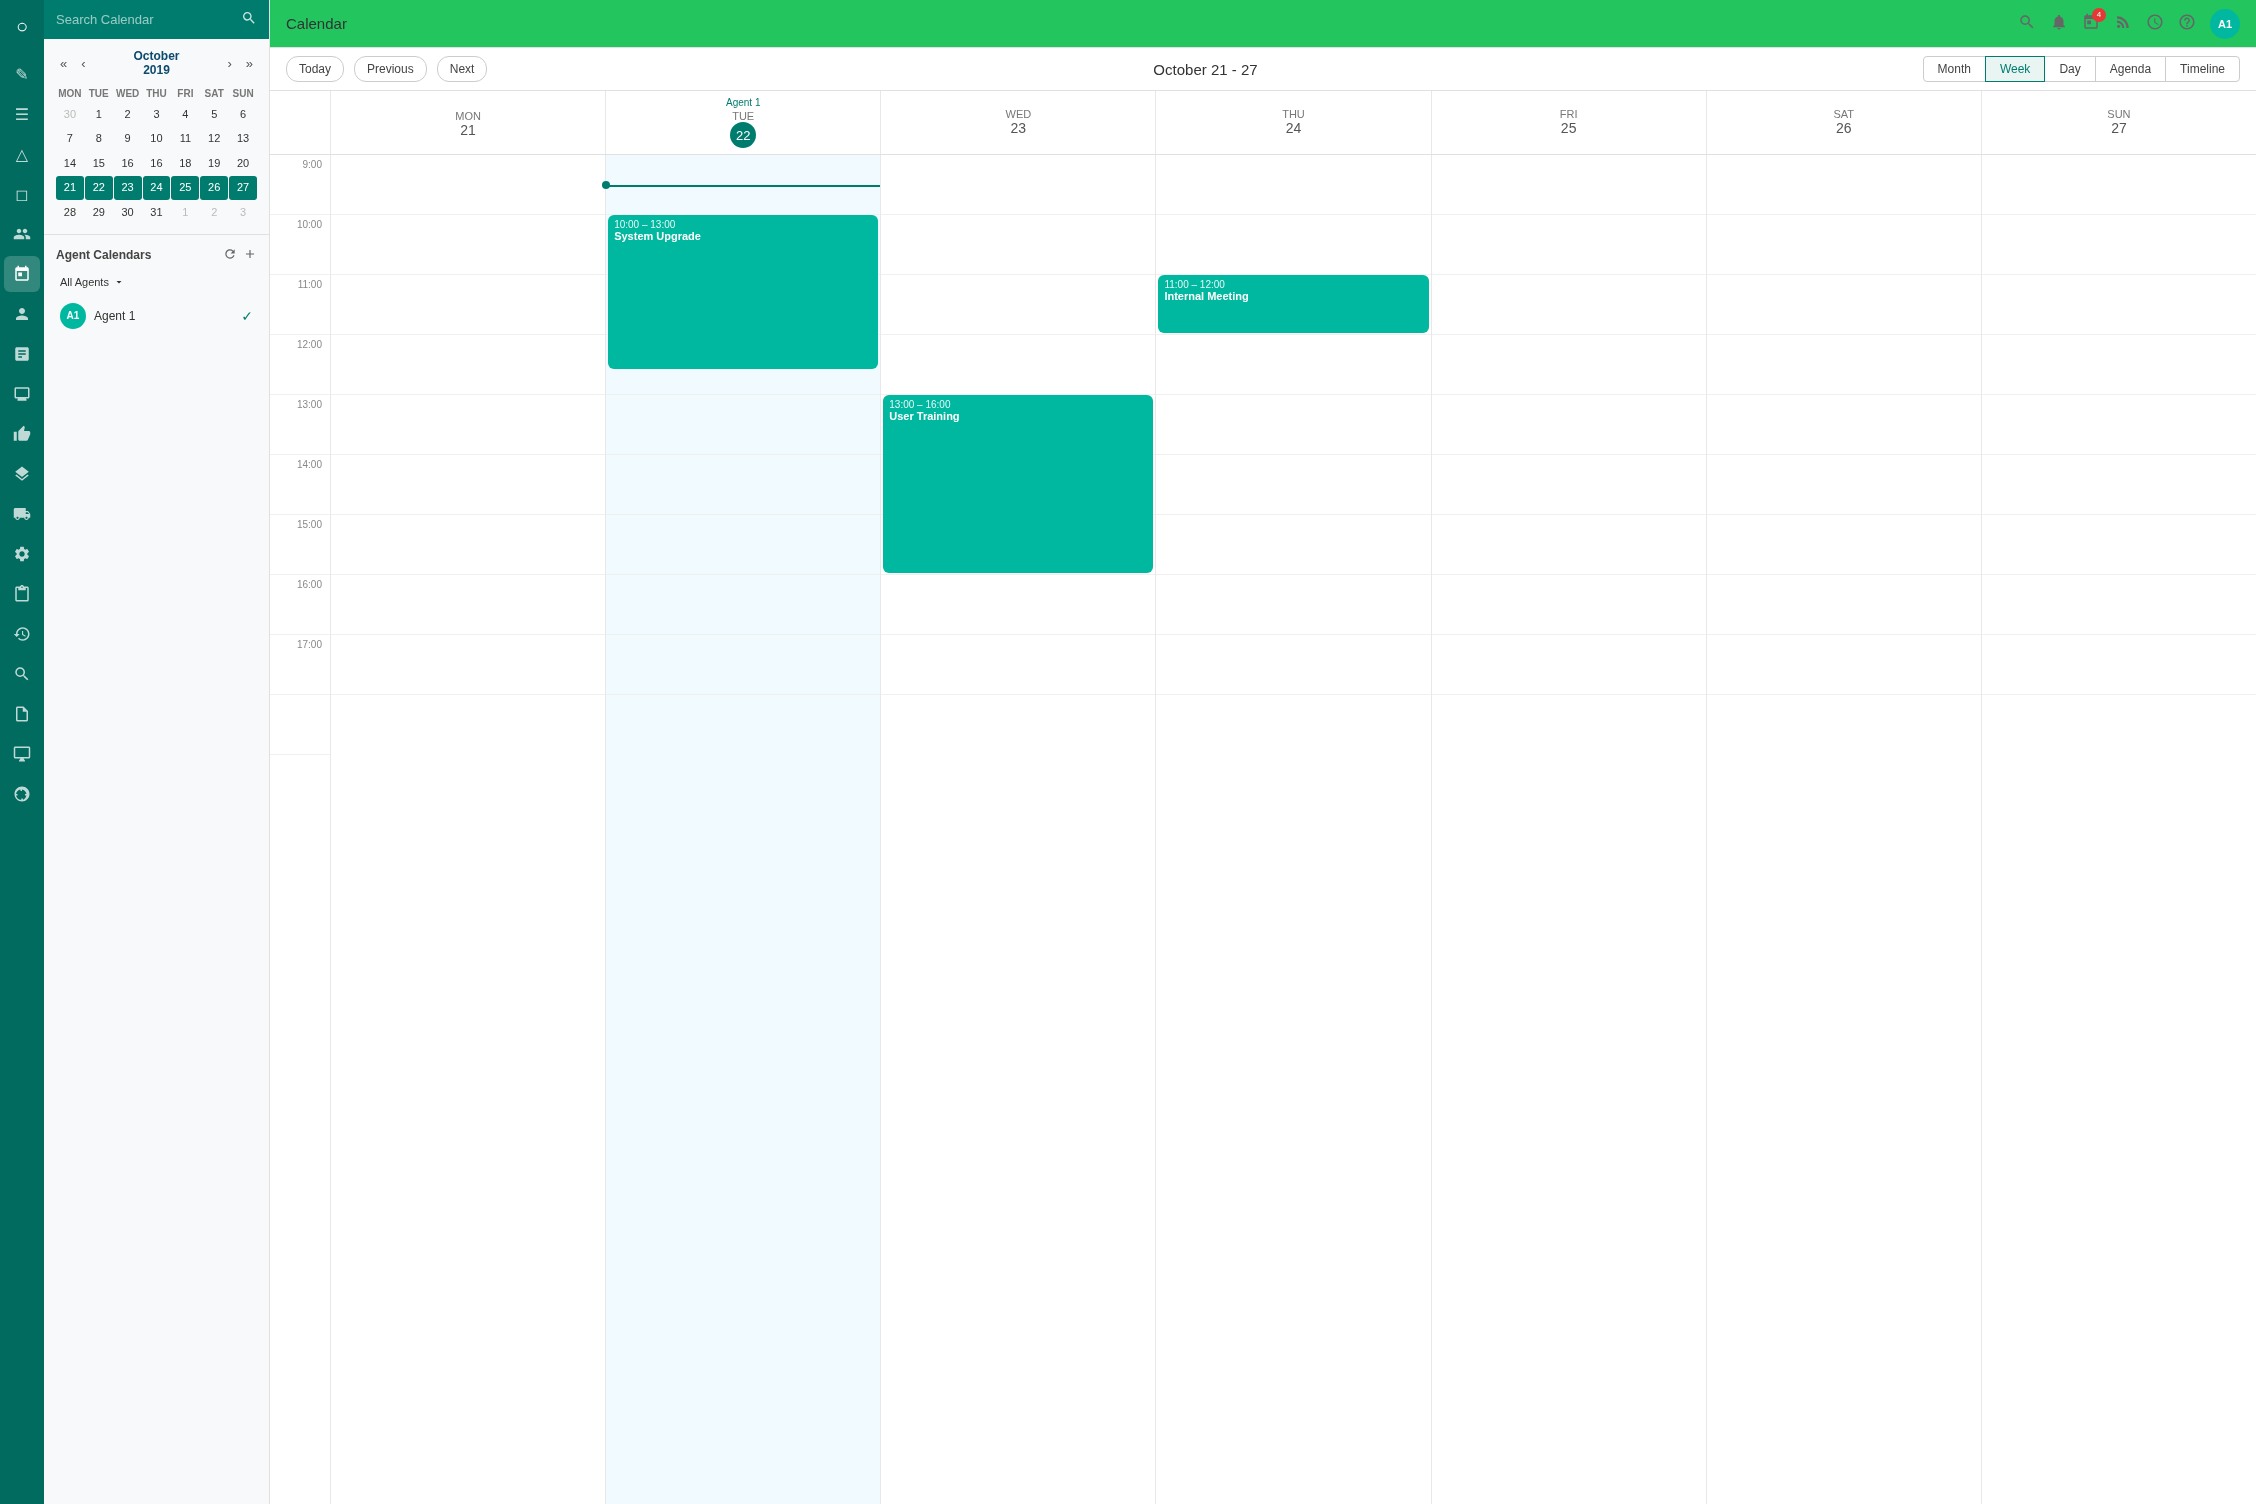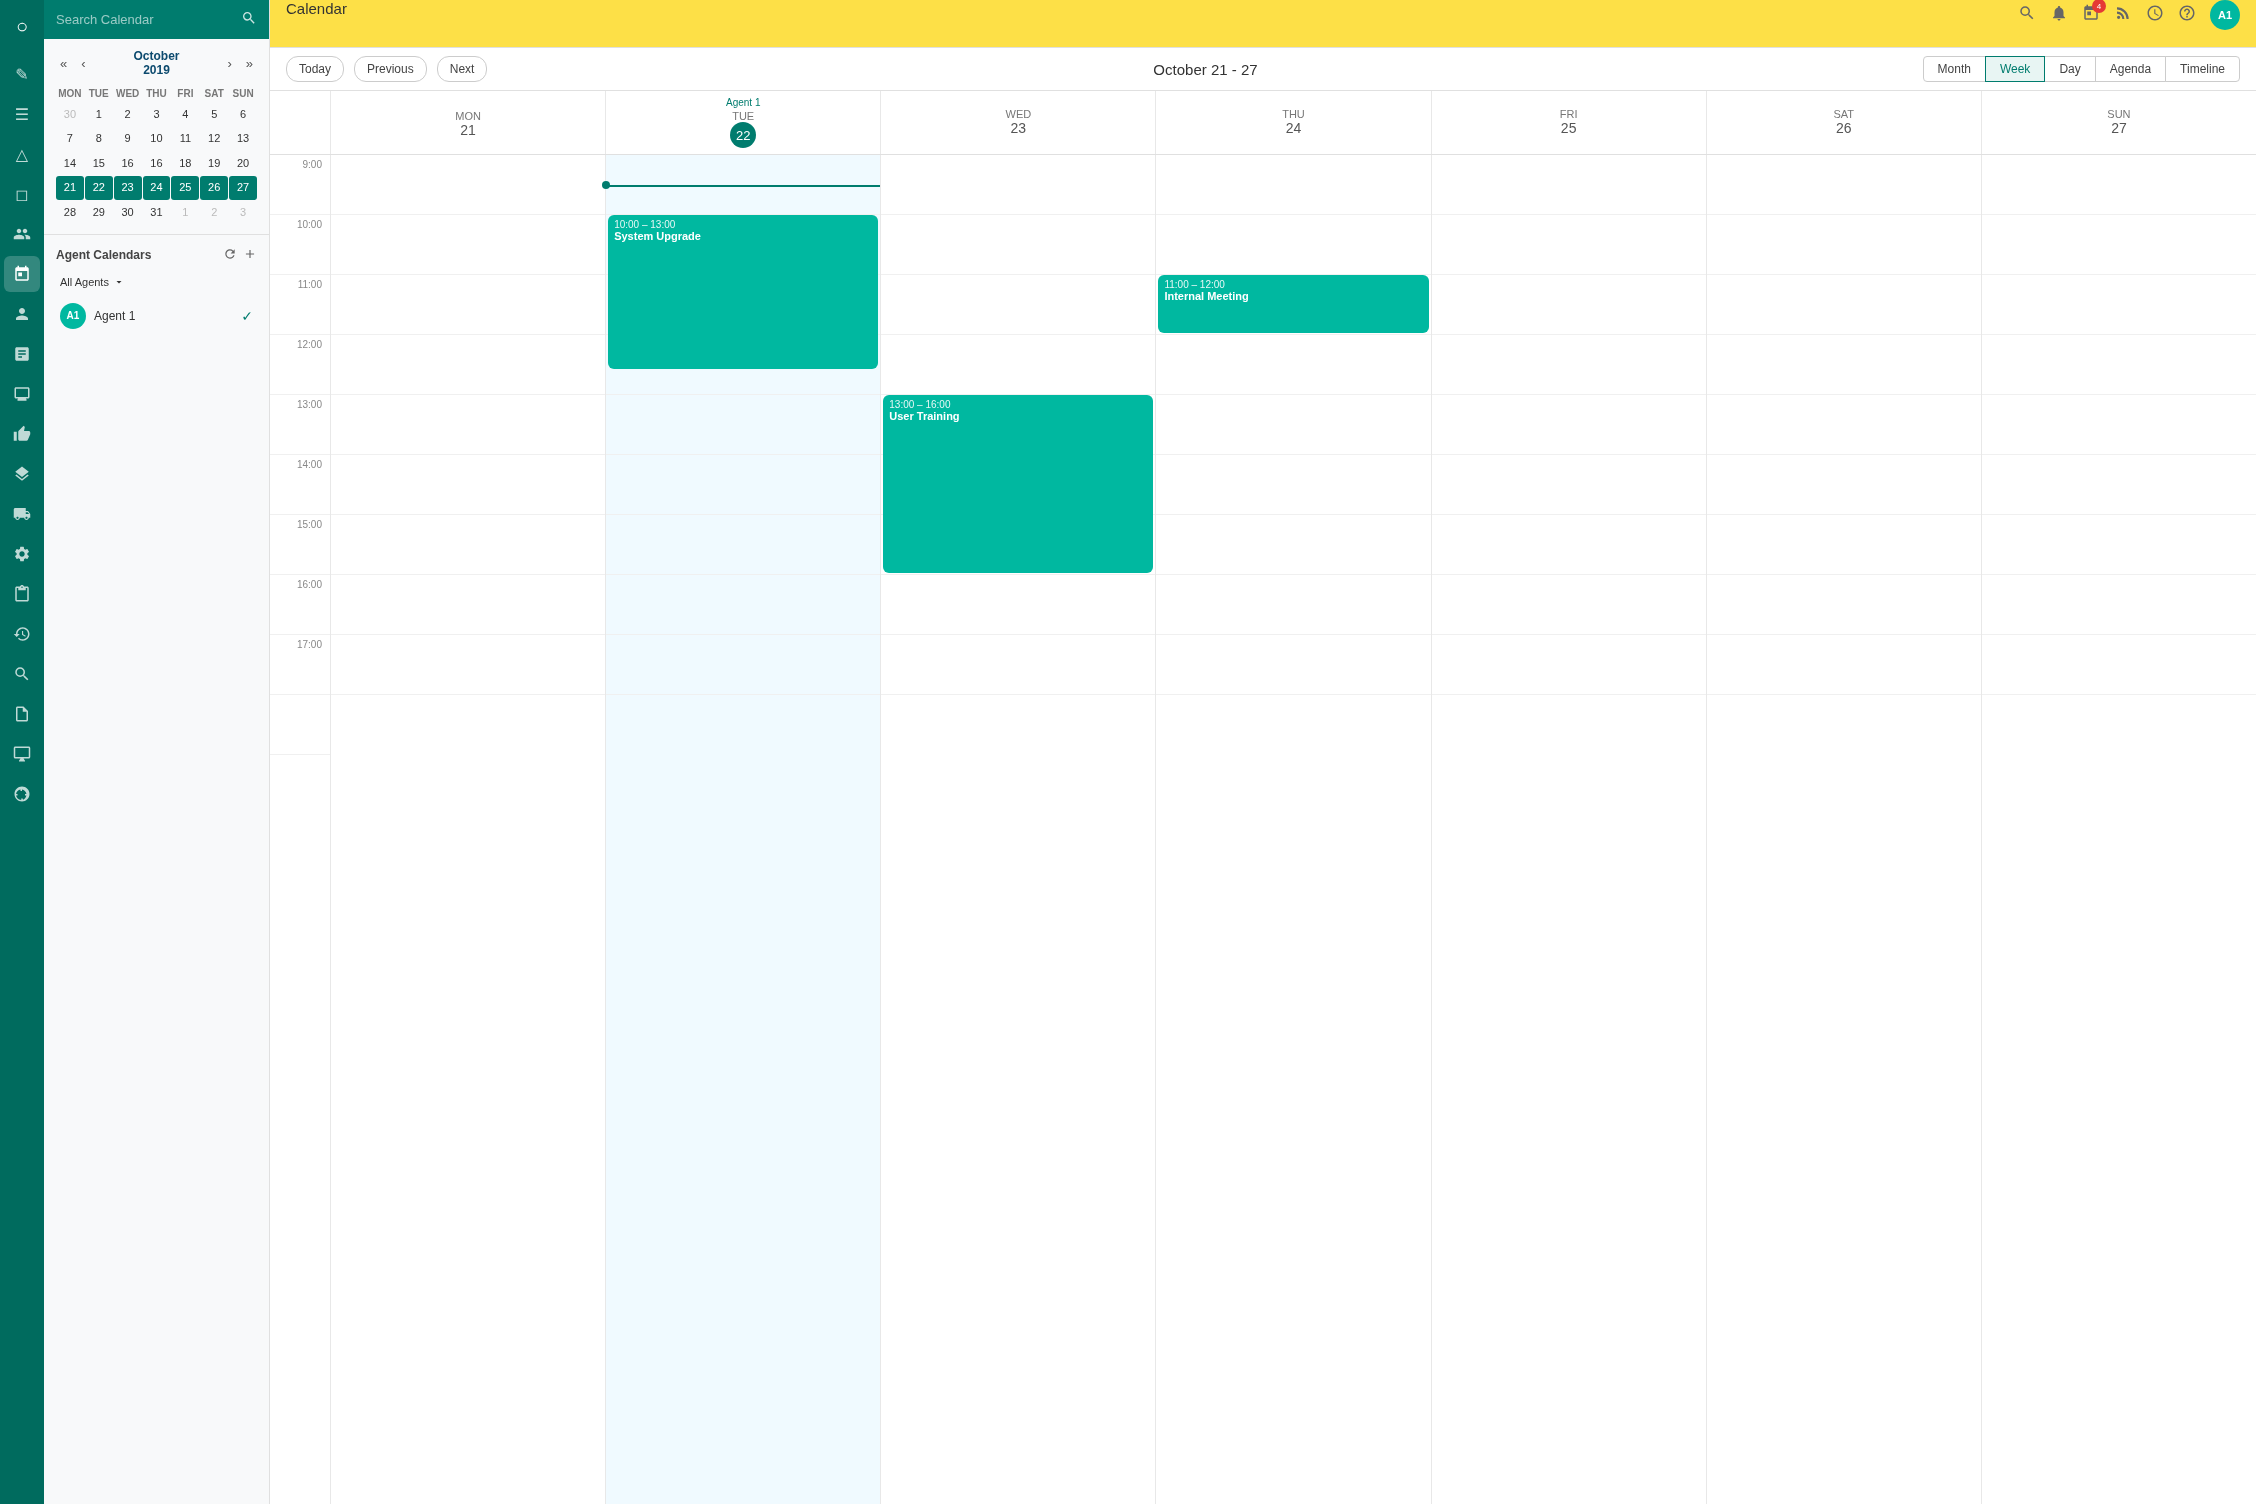--- a/index.html
+++ b/index.html
@@ -180,24 +180,24 @@
     .main-area {
       flex: 1;
       display: flex;
       flex-direction: column;
       overflow: hidden;
     }
 
     
     .top-bar {
       height: 48px;
-      background: #fde047;
+      background: #22c55e;
       border-bottom: 1px solid #e0e0e0;
       display: flex;
-      align-items: flex-start;
+      align-items: center;
       padding: 0 16px;
       gap: 12px;
     }
     .top-bar-title {
       font-size: 15px;
       font-weight: 500;
       color: #333;
       flex: 1;
     }
     .top-bar-icons {

